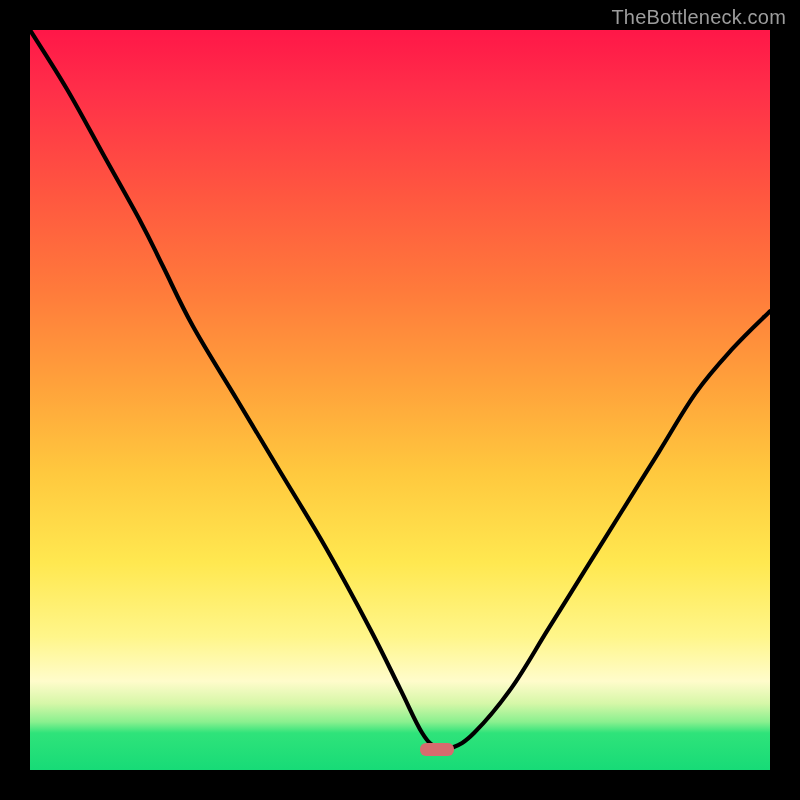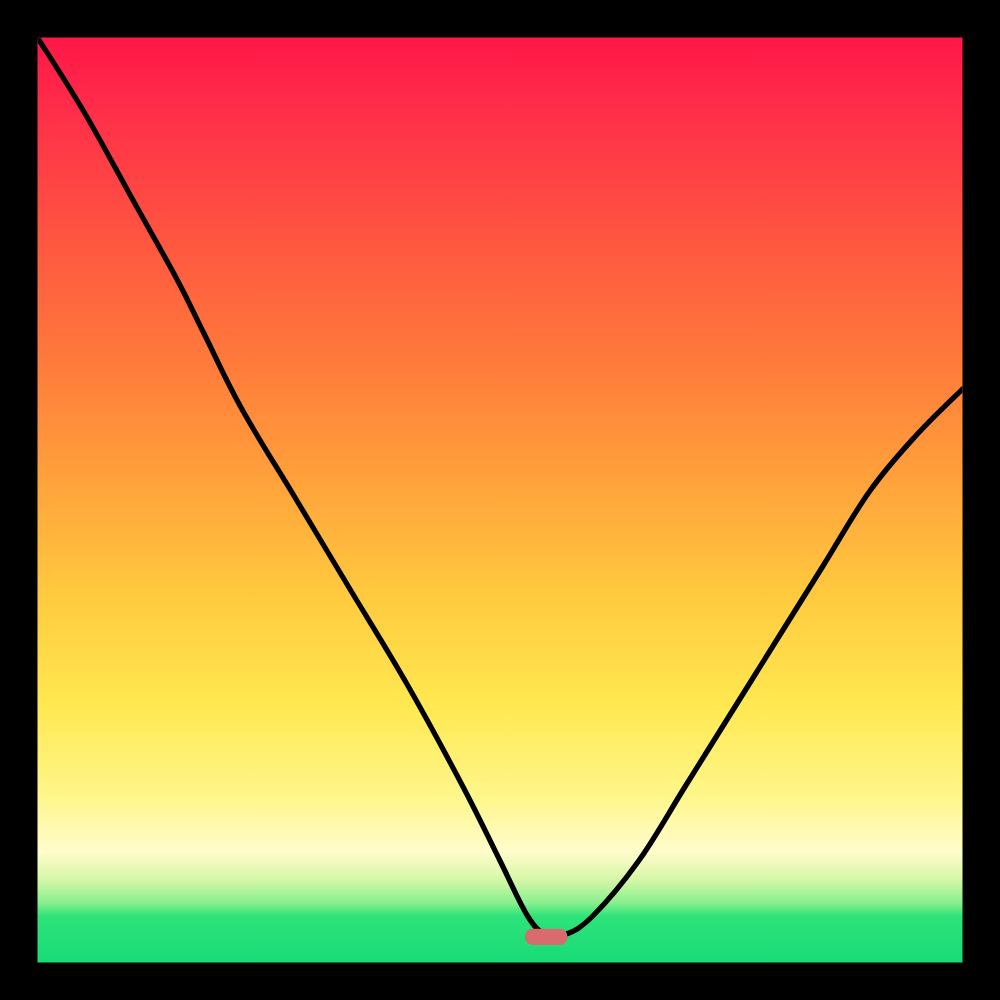--- a/index.html
+++ b/index.html
@@ -70,13 +70,14 @@
 </head>
 <body>
 
 <div class="frame">
   <div class="plot">
     <svg class="curve" viewBox="0 0 740 740" preserveAspectRatio="none">
       <path id="curve-path" fill="none" stroke="#000000" stroke-width="4.2" stroke-linecap="round" stroke-linejoin="round" d="M 0.0 0.0 C 6.7 10.7, 23.7 36.6, 37.0 59.2 C 50.3 81.8, 60.7 101.8, 74.0 125.8 C 87.3 149.8, 100.3 172.4, 111.0 192.4 C 121.7 212.4, 123.9 218.2, 133.2 236.8 C 142.5 255.4, 149.5 272.0, 162.8 296.0 C 176.1 320.0, 191.2 343.4, 207.2 370.0 C 223.2 396.6, 235.6 417.4, 251.6 444.0 C 267.6 470.6, 280.0 490.0, 296.0 518.0 C 312.0 546.0, 327.1 574.1, 340.4 599.4 C 353.7 624.7, 360.7 640.0, 370.0 658.6 C 379.3 677.2, 385.5 692.3, 392.2 703.0 C 398.9 713.7, 401.7 715.1, 407.0 717.8 C 412.3 720.5, 415.1 720.5, 421.8 717.8 C 428.5 715.1, 433.3 713.7, 444.0 703.0 C 454.7 692.3, 467.7 677.2, 481.0 658.6 C 494.3 640.0, 504.7 620.7, 518.0 599.4 C 531.3 578.1, 541.7 561.5, 555.0 540.2 C 568.3 518.9, 578.7 502.3, 592.0 481.0 C 605.3 459.7, 615.7 443.1, 629.0 421.8 C 642.3 400.5, 652.7 381.2, 666.0 362.6 C 679.3 344.0, 689.7 332.9, 703.0 318.2 C 716.3 303.5, 733.3 287.9, 740.0 281.2"></path>
     </svg>
     <div class="marker" id="marker" style="left: 390px; top: 713.28px; background: rgb(215, 107, 110);"></div>
   </div>
+  <div class="watermark">TheBottleneck.com</div>
 </div>
 
 </body></html>

